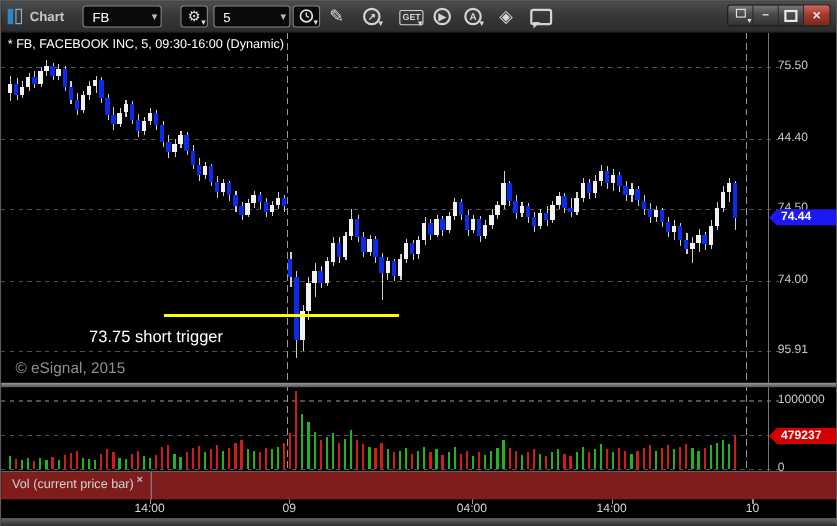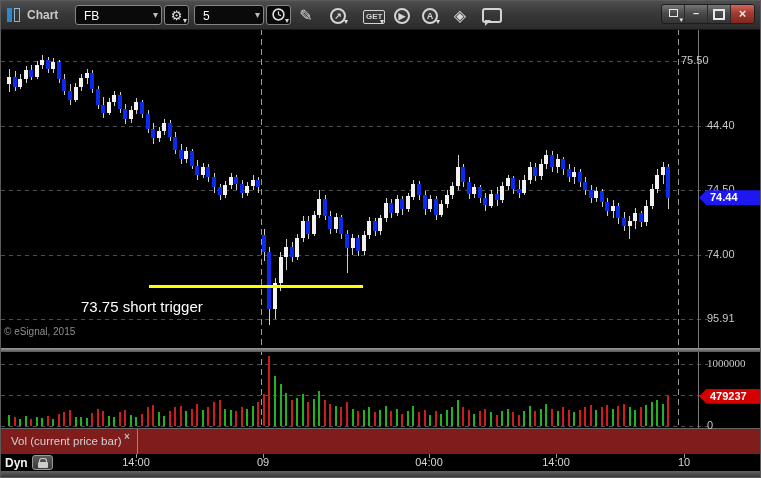--- a/index.html
+++ b/index.html
@@ -33,21 +33,21 @@
   .wbtn{width:23px;height:18px;border-right:1px solid #2a2a2a;color:#e8e8e8;font-size:11px;
     text-align:center;line-height:17px;position:relative;box-sizing:border-box;}
   .wbtn:last-child{border-right:none;background:linear-gradient(#d2675c,#a33a2e 45%,#7e271d);
     border-radius:0 2px 2px 0;font-weight:bold;}
   .sq{display:inline-block;width:8px;height:7px;border:2px solid #e8e8e8;margin-top:4px;}
   .sqs{display:inline-block;width:7px;height:6px;border:1px solid #e8e8e8;margin-top:3px;}
   .wcaret{position:absolute;right:1px;bottom:0;font-size:7px;line-height:7px;color:#e8e8e8;}
   
   svg#paint{position:absolute;left:0;top:0;}
   .hdr{position:absolute;left:6px;top:34px;font-size:11.5px;color:#fff;}
-  .copyright{position:absolute;left:3px;top:325px;font-size:10px;color:#8f8f8f;}
+  .copyright{position:absolute;left:13px;top:325px;font-size:14px;color:#8f8f8f;}
   .annot{position:absolute;left:80px;top:297px;font-size:15px;color:#ffffff;}
   .axis-label{position:absolute;font-size:11px;color:#c9c9c9;}
   .time-label{position:absolute;width:44px;text-align:center;font-size:11px;color:#d6d6d6;top:455px;}
   .badge{position:absolute;left:698px;width:58px;height:15px;color:#fff;font-size:11px;font-weight:bold;
     line-height:15px;padding-left:11px;clip-path:polygon(0 50%,11% 0,100% 0,100% 100%,11% 100%);}
   .splitter{position:absolute;left:0;top:347px;width:100%;height:4px;
     background:linear-gradient(#9a9a9a,#565656);}
   
   .tabstrip{position:absolute;left:0;top:428px;width:100%;height:25px;background:#7f1d1d;}
   .voltab{position:absolute;left:0;top:0;width:137px;height:25px;border-right:1px solid #8a8a8a;box-sizing:border-box;}
@@ -451,21 +451,21 @@
       <line x1="683.5" y1="452" x2="683.5" y2="457" stroke="#999"></line>
     </svg>
 
   <div class="titlebar">
     <div class="appicon">
         <span class="b1"></span>
         <span class="b2"></span>
       </div>
     <div class="apptitle">Chart</div>
 
-    <div class="combo" style="left:74px;width:87px;">
+    <div class="combo" style="left:74px;width:72px;">
       <span class="val">FB</span>
       <span class="arr">▾</span>
     </div>
     <div class="tbtn" style="left:163px;">
       <span style="font-size:13px;line-height:18px;">⚙</span>
       <span class="caret">▾</span>
     </div>
 
     <div class="combo" style="left:193px;width:70px;">
       <span class="val">5</span>
@@ -511,50 +511,44 @@
         <span class="wcaret">▾</span>
       </div>
       <div class="wbtn" style="font-weight:bold;">–</div>
       <div class="wbtn">
         <span class="sq"></span>
       </div>
       <div class="wbtn" style="font-size:13px;">×</div>
     </div>
   </div>
 
+  <div class="hdr">* FB, FACEBOOK INC, 5, 09:30-16:00 (Dynamic)</div>
   <div class="annot">73.75 short trigger</div>
   <div class="copyright">© eSignal, 2015</div>
   <div id="overlay">
-      <div class="axis-label" style="left:680px;top:53px;">75.50</div>
+      <div class="axis-label" style="left:706px;top:53px;">75.50</div>
       <div class="axis-label" style="left:706px;top:117.5px;">44.40</div>
       <div class="axis-label" style="left:706px;top:182px;">74.50</div>
       <div class="axis-label" style="left:706px;top:246.5px;">74.00</div>
       <div class="axis-label" style="left:706px;top:311px;">95.91</div>
-      <div class="axis-label" style="left:706px;top:356px;font-family:Liberation Serif, serif;">1000000</div>
+      <div class="axis-label" style="left:706px;top:356px;">1000000</div>
       <div class="axis-label" style="left:706px;top:418px;">0</div>
       <div class="badge" style="top:189.2400000000003px;background:#1d17f2;">74.44</div>
       <div class="badge" style="top:387.787306px;background:#d40000;">479237</div>
       <div class="time-label" style="left:113px;">14:00</div>
       <div class="time-label" style="left:240px;">09</div>
       <div class="time-label" style="left:406px;">04:00</div>
       <div class="time-label" style="left:533px;">14:00</div>
       <div class="time-label" style="left:661px;">10</div>
     </div>
 
   <div class="splitter"></div>
 
   <div class="tabstrip">
     <div class="voltab">
       <span class="lbl">Vol (current price bar)</span>
       <span class="x">×</span>
     </div>
   </div>
 
-  <div class="statusbar">
-    <span class="dyn">Dyn</span>
-    <span class="lockbtn">
-      <span class="shackle"></span>
-      <span class="lockbody"></span>
-    </span>
-  </div>
 
   <div class="bottomframe"></div>
 </div>
 
 </body></html>

